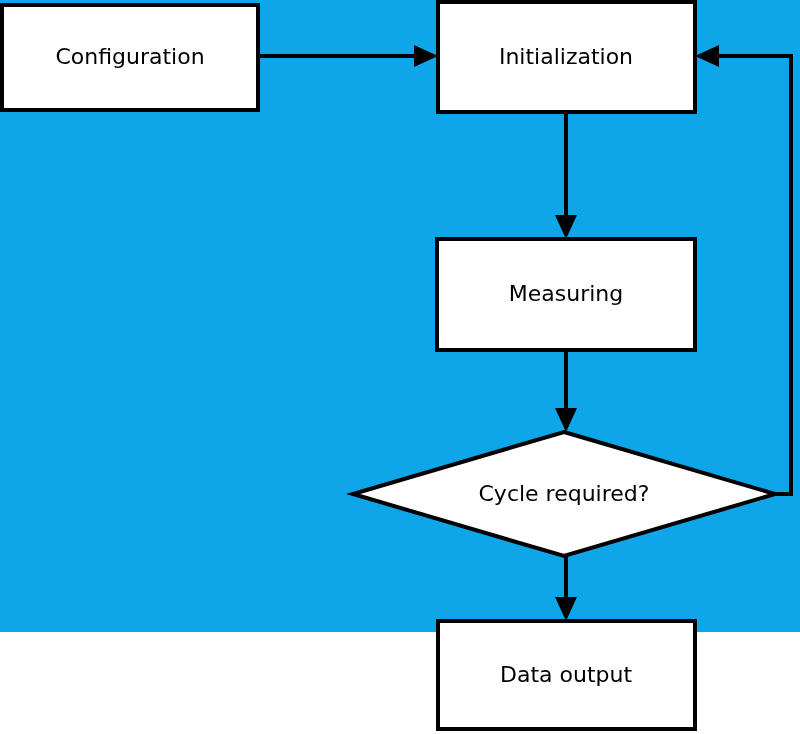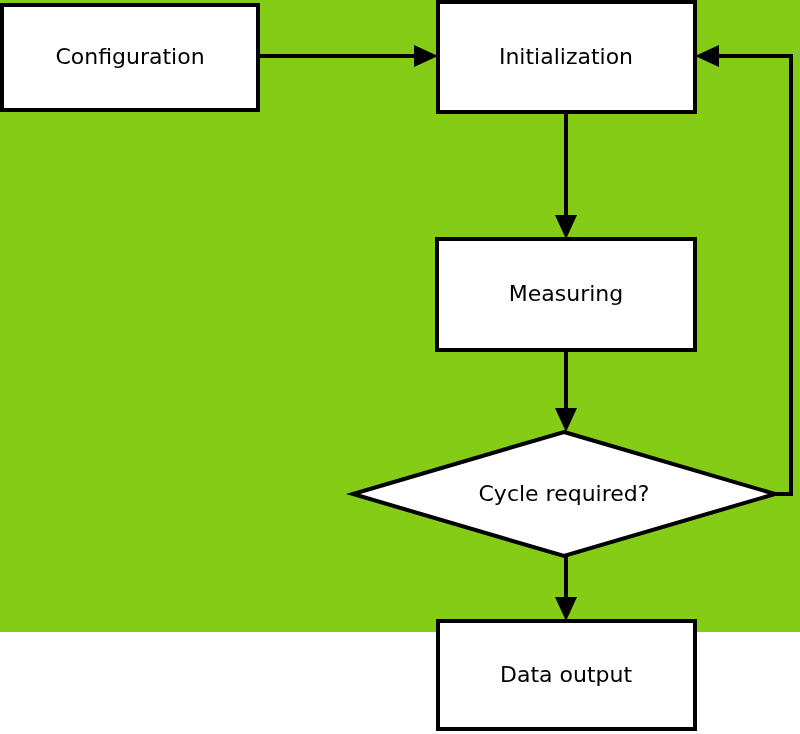--- a/index.html
+++ b/index.html
@@ -11,21 +11,21 @@
   body {
     width: 800px;
     height: 734px;
     overflow: hidden;
     font-family: "DejaVu Sans", sans-serif;
   }
   #flowchart-root {
     position: relative;
     width: 800px;
     height: 632px;
-    background: #84cc16;
+    background: #0ea5e9;
   }
   svg#flow-svg {
     display: block;
     width: 800px;
     height: 734px;
   }
   .node-shape {
     fill: #ffffff;
     stroke: #000000;
     stroke-width: 4;

